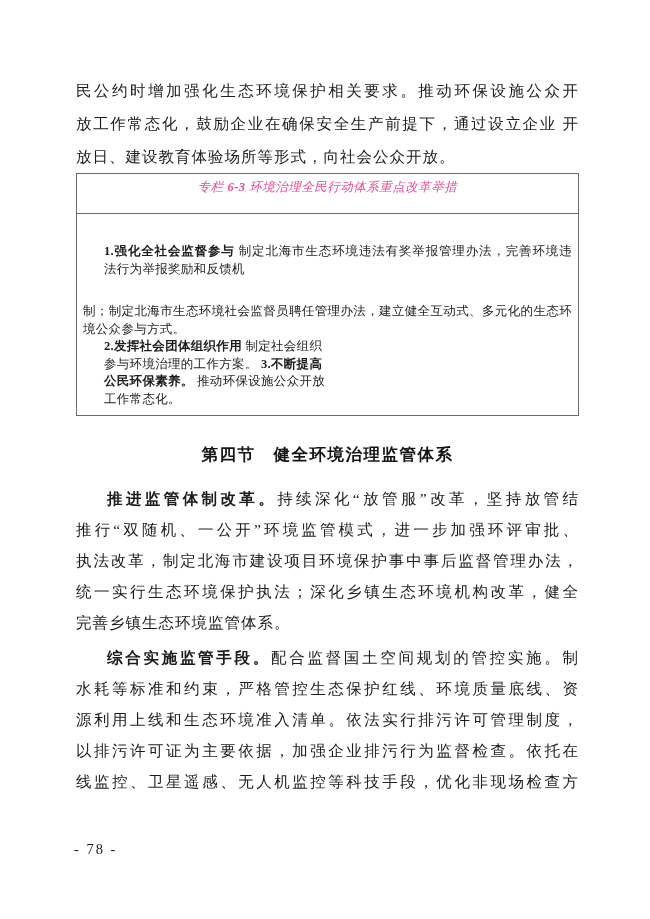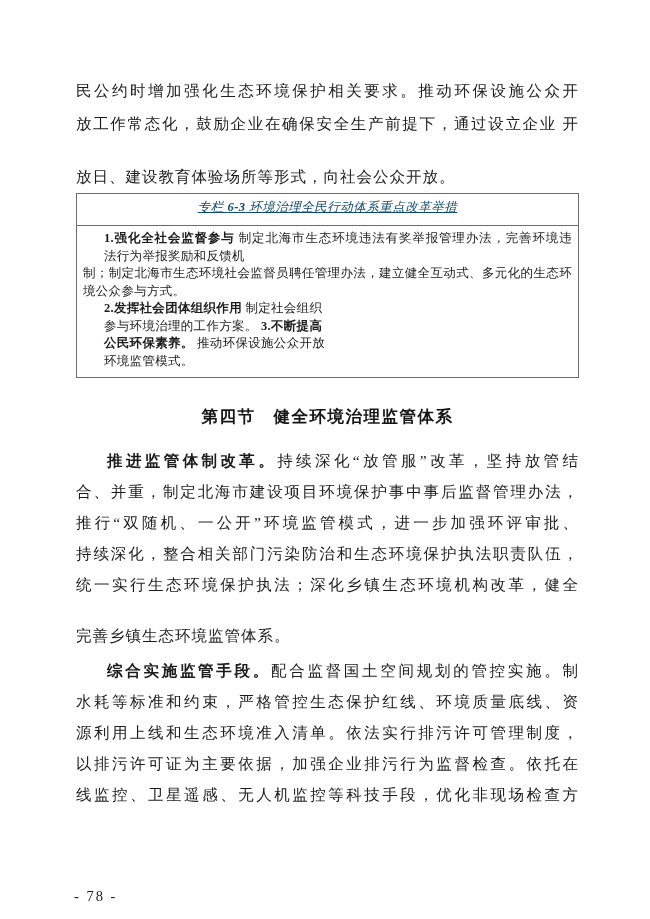--- a/index.html
+++ b/index.html
@@ -12,52 +12,52 @@
   .content { position: absolute; left: 76px; top: 0; width: 503px; padding-top: 74px; }
 
   
   .pline {
     font-size: 15.5px; line-height: 31px; height: 31px;
     letter-spacing: 1px;
     text-align: justify; text-align-last: justify;
     white-space: nowrap; overflow: visible;
   }
   .lh33 { line-height: 33px; height: 33px; }
-  .pline.last { text-align-last: left; margin-top: 20px; }
+  .pline.last { text-align-last: left; }
   .pline.firstline { padding-left: 31px; }
   .b { font-weight: bold; text-align: right; }
 
   
   .box { margin-top: 0px; border: 1px solid #6b6b6b; }
   .box-title {
     text-align: center; font-size: 12.5px; line-height: 16px;
-    padding: 5px 2px 10px; border-bottom: 1px solid #6b6b6b;
-    font-style: italic; color: #0c4a6e; letter-spacing: 0.5px; text-decoration: underline;
+    padding: 5px 2px 18px; border-bottom: 1px solid #6b6b6b;
+    font-style: italic; color: #ec4899; letter-spacing: 0.5px;
   }
   .box-title .num { font-weight: bold; font-style: italic; }
   .box-body { padding: 4px 6px 7px; }
   .bline {
     font-size: 12.5px; line-height: 17.5px;
     letter-spacing: 0.3px; text-align: left;
   }
-  .bline.j { text-align: justify; text-align-last: justify; }
+  .bline.j { text-align: justify; text-align-last: justify; margin-top: 25px; }
   .bline.ind { padding-left: 21px; }
 
   
   .section-heading {
     margin-top: 27px; text-align: center;
     font-size: 16.5px; line-height: 24px; font-weight: bold;
     letter-spacing: 1.5px; color: #151515;
   }
 
   .para1 { margin-top: 16px; }
   .para2 { margin-top: 4px; }
 
   .page-number {
-    position: absolute; left: 74px; top: 888px;
+    position: absolute; left: 74px; top: 841px;
     font-size: 14.5px; letter-spacing: 2px; color: #1c1c1c;
   }
 </style>
 </head>
 <body>
 
 <div class="page">
   <div class="content">
 
     <div>
@@ -69,31 +69,30 @@
     <div class="box">
       <div class="box-title"><span>专栏 </span><span class="num">6-3</span><span> 环境治理全民行动体系重点改革举措</span></div>
       <div class="box-body">
         <div class="bline ind j"><span class="b">1.强化全社会监督参与</span><span> 制定北海市生态环境违法有奖举报管理办法，完善环境违</span></div>
         <div class="bline ind"><span>法行为举报奖励和反馈机</span></div>
         <div class="bline j"><span>制；制定北海市生态环境社会监督员聘任管理办法，建立健全互动式、多元化的生态环</span></div>
         <div class="bline"><span>境公众参与方式。</span></div>
         <div class="bline ind"><span class="b">2.发挥社会团体组织作用</span><span> 制定社会组织</span></div>
         <div class="bline ind"><span>参与环境治理的工作方案。 </span><span class="b">3.不断提高</span></div>
         <div class="bline ind"><span class="b">公民环保素养。</span><span> 推动环保设施公众开放</span></div>
-        <div class="bline ind"><span>环境监管模式。</span></div>
+        <div class="bline ind"><span>工作常态化。</span></div>
       </div>
     </div>
 
     <div class="section-heading">第四节　健全环境治理监管体系</div>
 
     <div class="para1">
       <div class="pline firstline"><span class="b">推进监管体制改革。</span><span>持续深化“放管服”改革，坚持放管结</span></div>
-      <div class="pline"><span>合、并重，制定北海市建设项目环境保护事中事后监督管理办法，</span></div>
       <div class="pline"><span>推行“双随机、一公开”环境监管模式，进一步加强环评审批、</span></div>
-      <div class="pline"><span>持续深化，整合相关部门污染防治和生态环境保护执法职责队伍，</span></div>
+      <div class="pline"><span>执法改革，制定北海市建设项目环境保护事中事后监督管理办法，</span></div>
       <div class="pline"><span>统一实行生态环境保护执法；深化乡镇生态环境机构改革，健全</span></div>
       <div class="pline last"><span>完善乡镇生态环境监管体系。</span></div>
     </div>
 
     <div class="para2">
       <div class="pline firstline"><span class="b">综合实施监管手段。</span><span>配合监督国土空间规划的管控实施。制</span></div>
       <div class="pline"><span>水耗等标准和约束，严格管控生态保护红线、环境质量底线、资</span></div>
       <div class="pline"><span>源利用上线和生态环境准入清单。依法实行排污许可管理制度，</span></div>
       <div class="pline"><span>以排污许可证为主要依据，加强企业排污行为监督检查。依托在</span></div>
       <div class="pline"><span>线监控、卫星遥感、无人机监控等科技手段，优化非现场检查方</span></div>

